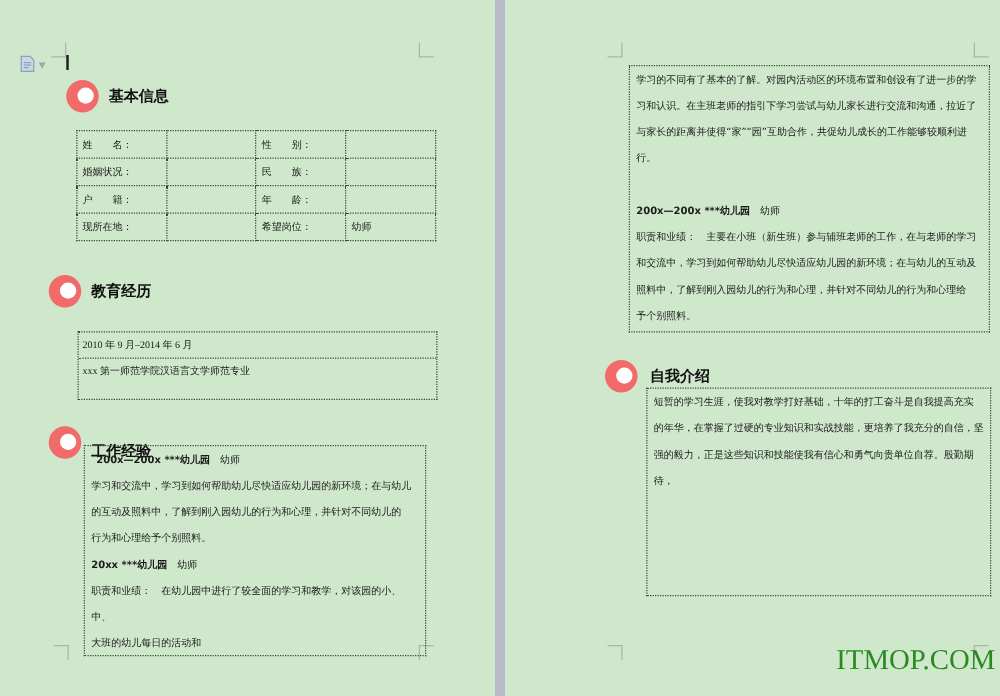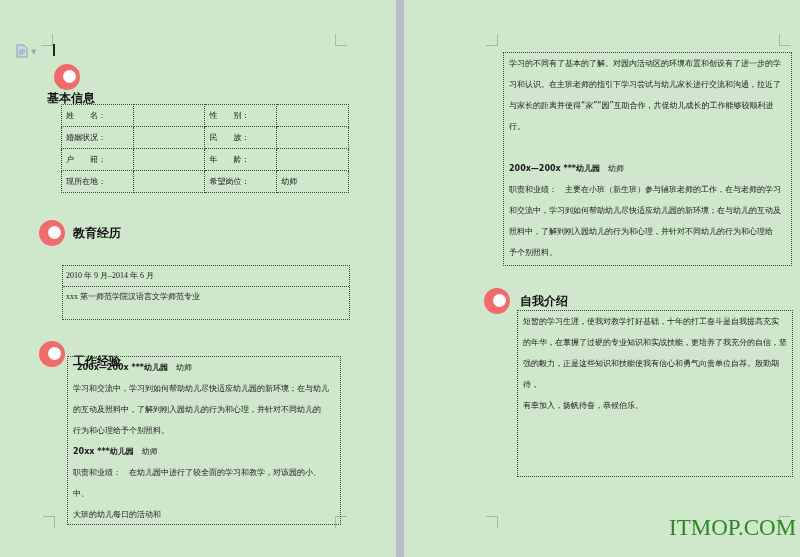--- a/index.html
+++ b/index.html
@@ -77,21 +77,21 @@
   <div class="corner c-bl" style="left:43px;top:516px;"></div>
   <div class="corner c-br" style="left:335px;top:516px;"></div>
 
   <svg class="doc-icon" viewBox="0 0 12 14">
     <path d="M1 1h7l3 3v9H1z" fill="#c9d9e6" stroke="#8aa2b8" stroke-width="1"></path>
     <path d="M3 6h6M3 8h6M3 10h4" stroke="#8aa2b8" stroke-width="1"></path>
   </svg>
   <span class="doc-icon-arrow">▼</span>
   <div class="cursor"></div>
 
-  <div class="section-head" style="left:39px;top:64px;flex-direction:column;">
+  <div class="section-head" style="left:53px;top:64px;">
     <span class="bullet"></span>
     <span class="section-title">基本信息</span>
   </div>
 
   <table class="info">
     <tbody>
         <tr>
       <td class="lbl">姓　　名：</td>
       <td class="val"></td>
       <td class="lbl">性　　别：</td>
@@ -167,17 +167,16 @@
 
   <div class="section-head" style="left:48px;top:288px;">
     <span class="bullet"></span>
     <span class="section-title" style="margin-left:10px;font-family:Liberation Serif, serif;">自我介绍</span>
   </div>
 
   <div class="text-box" style="left:81px;top:310px;width:276px;height:167px;">
     <p> 短暂的学习生涯，使我对教学打好基础，十年的打工奋斗是自我提高充实</p>
     <p>的年华，在掌握了过硬的专业知识和实战技能，更培养了我充分的自信，坚</p>
     <p>强的毅力，正是这些知识和技能使我有信心和勇气向贵单位自荐。殷勤期待，</p>
-    <p>有幸加入，扬帆待奋，恭候伯乐。</p>
   </div>
 </div>
 
 <div class="watermark">ITMOP.COM</div>
 
 </body></html>

